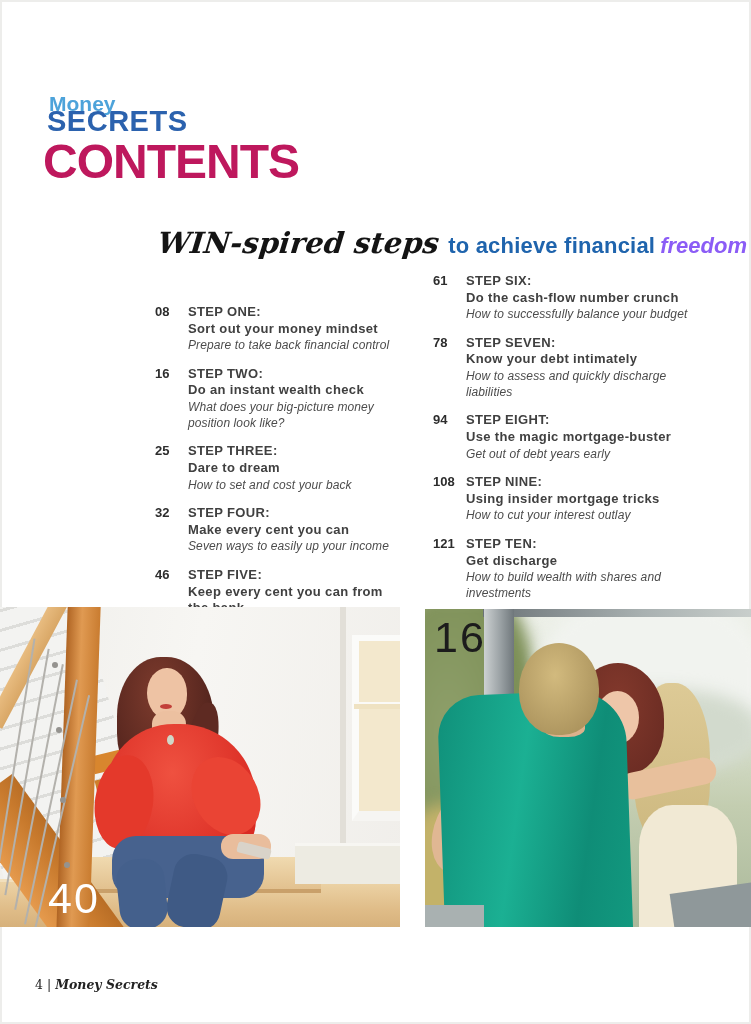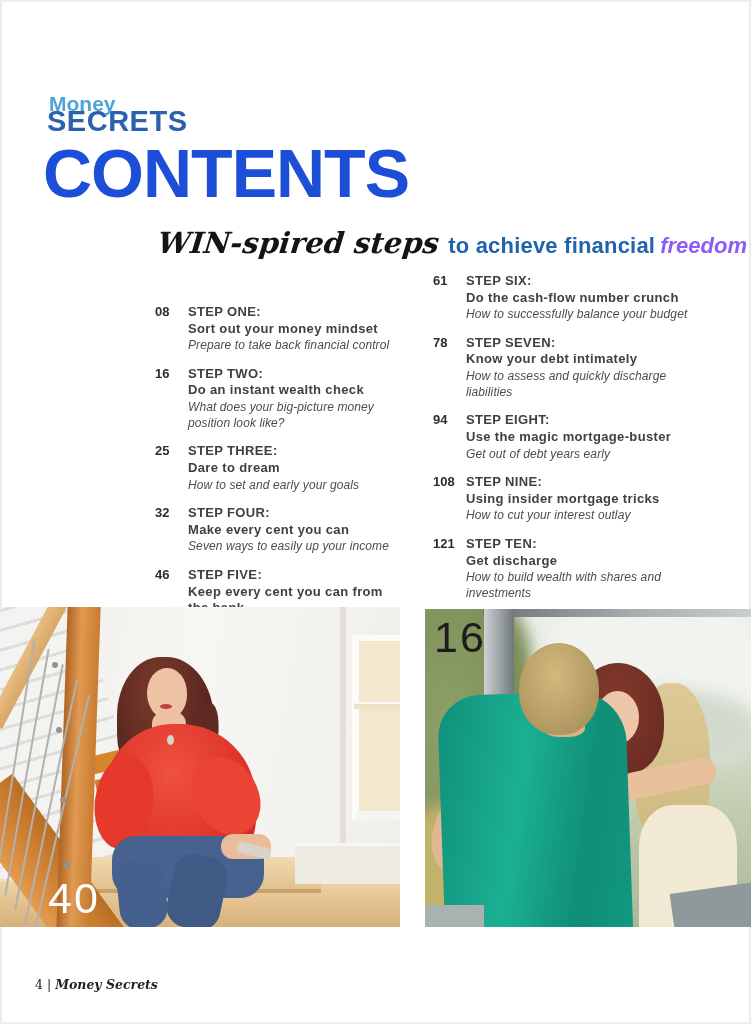--- a/index.html
+++ b/index.html
@@ -4,22 +4,22 @@
 <style>
   html,body{margin:0;padding:0;background:#ffffff;}
   #page{position:relative;width:751px;height:1024px;background:#ffffff;overflow:hidden;
         font-family:"Liberation Sans",sans-serif;box-shadow:inset 0 0 0 2px #ededeb;}
 
   
   .brand-money{position:absolute;left:49px;top:92px;font-size:21px;font-weight:800;
                color:#4da3da;z-index:3;letter-spacing:0px;}
   .brand-secrets{position:absolute;left:47px;top:105px;font-size:29px;font-weight:700;
                  color:#2b62ae;z-index:2;letter-spacing:0.5px;}
-  .page-title{position:absolute;left:43px;top:134px;font-size:68px;font-weight:800;
-              color:#1d4ed8;letter-spacing:-1px;z-index:2;text-align:right;}
+  .page-title{position:absolute;left:43px;top:134px;font-size:48px;font-weight:800;
+              color:#be185d;letter-spacing:-1px;z-index:2;text-align:right;}
 
   
   .tagline{position:absolute;left:158px;top:226px;white-space:nowrap;}
   .tagline .script{font-family:"DejaVu Serif",serif;font-style:italic;font-weight:700;
                    font-size:29px;color:#141414;display:inline-block;transform:skewX(-6deg);}
   .tagline .bold{font-size:22px;font-weight:800;color:#1f64ad;margin-left:9px;letter-spacing:0.2px;}
   .tagline .light{font-size:22px;font-weight:600;font-style:italic;color:#8b5cf6;margin-left:5px;}
 
   
   .toc-col{position:absolute;top:273px;}
@@ -160,21 +160,21 @@
         <div class="toc-step">STEP TWO:</div>
         <div class="toc-title">Do an instant wealth check</div>
         <div class="toc-desc">What does your big-picture money position look like?</div>
       </div>
     </div>
     <div class="toc-entry">
       <div class="toc-num">25</div>
       <div class="toc-text">
         <div class="toc-step">STEP THREE:</div>
         <div class="toc-title">Dare to dream</div>
-        <div class="toc-desc">How to set and early your goals</div>
+        <div class="toc-desc">How to set and cost your back</div>
       </div>
     </div>
     <div class="toc-entry">
       <div class="toc-num">32</div>
       <div class="toc-text">
         <div class="toc-step">STEP FOUR:</div>
         <div class="toc-title">Make every cent you can</div>
         <div class="toc-desc">Seven ways to easily up your income</div>
       </div>
     </div>

